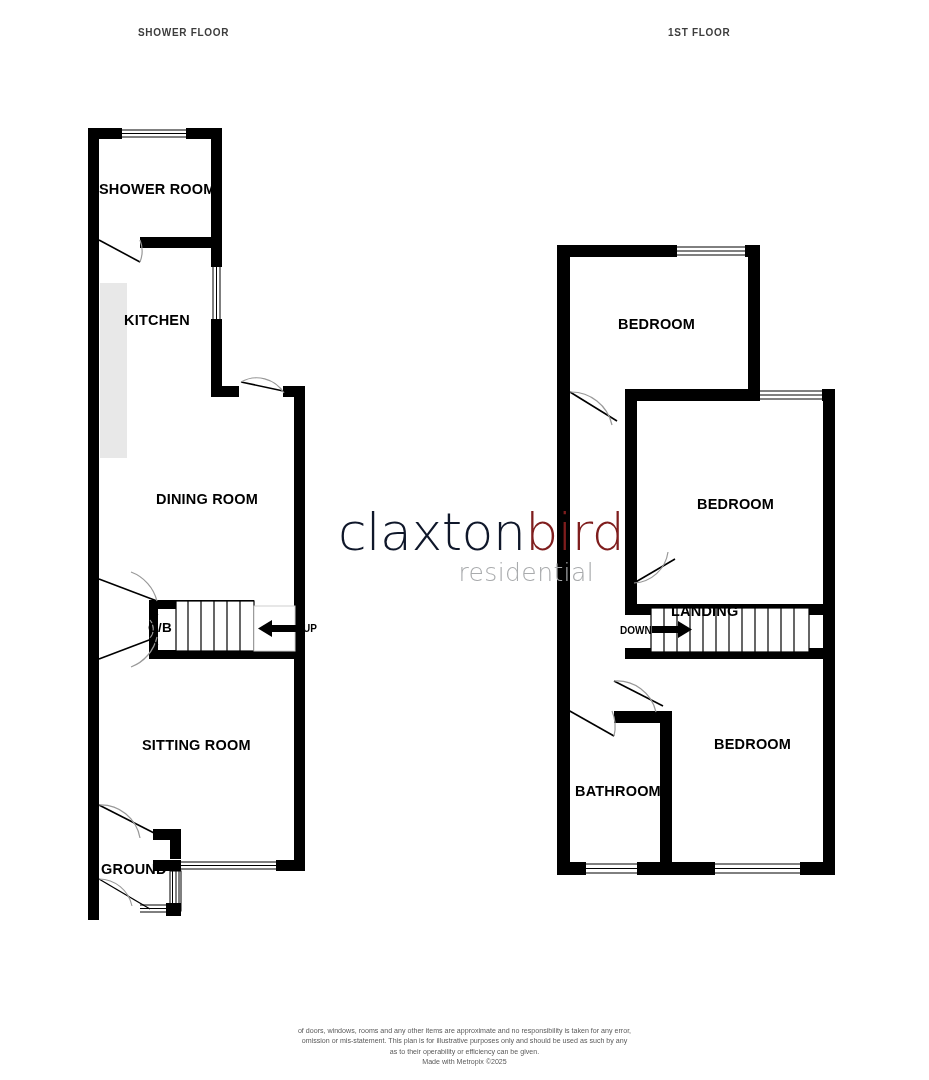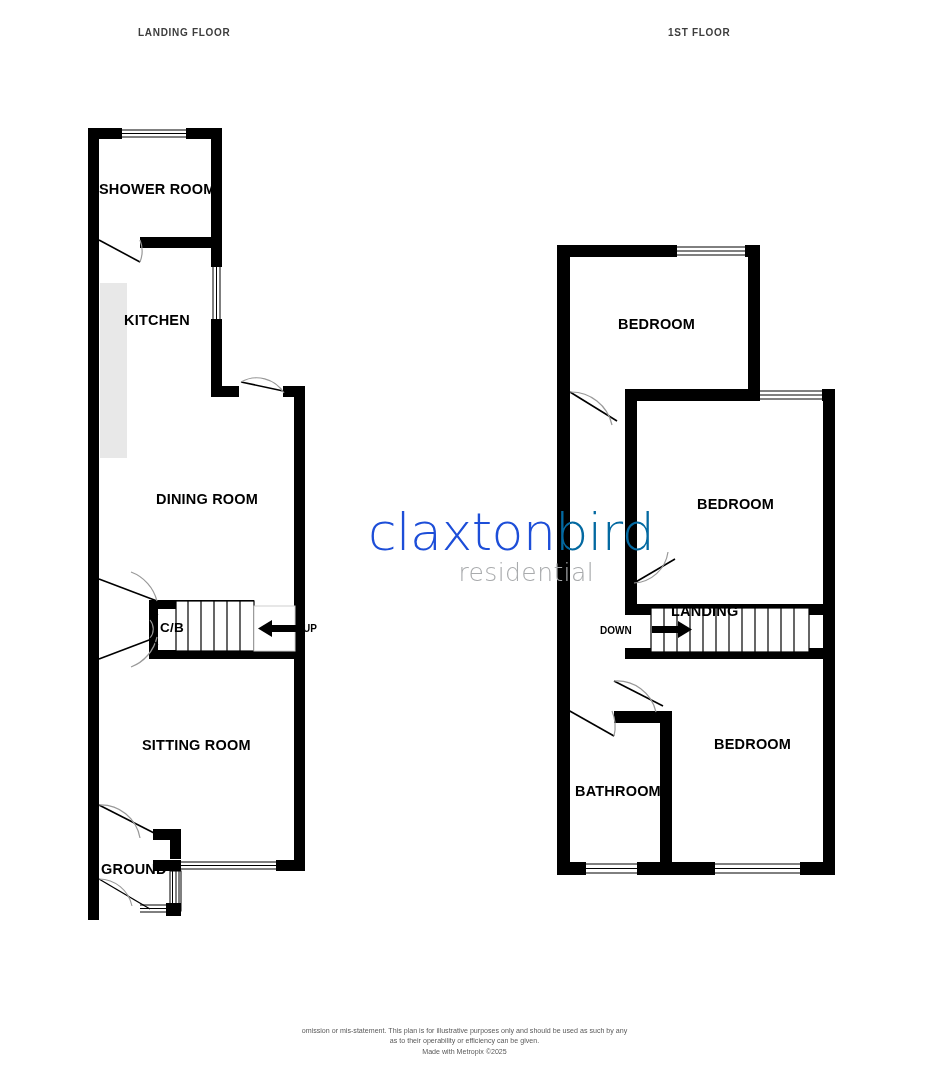--- a/index.html
+++ b/index.html
@@ -69,22 +69,22 @@
   }
   #watermark .wm-main {
     position: absolute;
     left: 0; top: 0;
     font-size: 52px;
     font-weight: 300;
     letter-spacing: -0.5px;
     font-family: "DejaVu Sans", sans-serif;
     white-space: nowrap;
   }
-  #watermark .wm-claxton { color: #1d4ed8; margin-left: 30px; }
-  #watermark .wm-bird { color: #0369a1; }
+  #watermark .wm-claxton { color: #0f172a; }
+  #watermark .wm-bird { color: #7f1d1d; }
   #watermark .wm-sub {
     position: absolute;
     right: 2px;
     top: 56px;
     font-size: 25px;
     font-weight: 300;
     color: #a9abad;
     font-family: "DejaVu Sans", sans-serif;
     letter-spacing: 0.4px;
     white-space: nowrap;
@@ -102,21 +102,21 @@
     color: #5a5a5a;
     font-family: "Liberation Sans", sans-serif;
   }
   #disclaimer .line { display: block; }
 </style>
 </head>
 <body>
 
 <div id="floorplan-page">
 
-  <div class="floor-title" id="ground-floor-title">LANDING FLOOR</div>
+  <div class="floor-title" id="ground-floor-title">SHOWER FLOOR</div>
   <div class="floor-title" id="first-floor-title">1ST FLOOR</div>
 
   <svg id="plan-svg" viewBox="0 0 929 1080">
 
     <g>
 
       <rect x="100" y="283" width="27" height="175" fill="#e8e8e8"></rect>
 
       <rect x="88" y="128" width="11" height="792" fill="#000"></rect>
 
@@ -277,36 +277,37 @@
       <path d="M 568 710 L 614 736" stroke="#000" stroke-width="1.6" fill="none"></path>
       <path d="M 614 736 A 40 40 0 0 0 612 711" stroke="#999" stroke-width="1.2" fill="none"></path>
     </g>
   </svg>
 
   <div class="room-label" id="label-shower-room" style="left:99px; top:181px;">SHOWER ROOM</div>
   <div class="room-label" id="label-kitchen" style="left:124px; top:312px;">KITCHEN</div>
   <div class="room-label" id="label-dining-room" style="left:156px; top:491px;">DINING ROOM</div>
   <div class="room-label" id="label-sitting-room" style="left:142px; top:737px;">SITTING ROOM</div>
   <div class="room-label" id="label-porch" style="left:101px; top:861px;">GROUND</div>
-  <div class="room-label" id="label-cupboard" style="left:160px; top:620px; font-size:13.5px;">C/B</div>
+  <div class="room-label" id="label-cupboard" style="left:148px; top:620px; font-size:13.5px;">C/B</div>
   <div class="stair-dir-label" id="label-up" style="left:303px; top:623px;">UP</div>
 
   <div class="room-label" id="label-bedroom-1" style="left:618px; top:316px;">BEDROOM</div>
   <div class="room-label" id="label-bedroom-2" style="left:697px; top:496px;">BEDROOM</div>
   <div class="room-label" id="label-bedroom-3" style="left:714px; top:736px;">BEDROOM</div>
   <div class="room-label" id="label-bathroom" style="left:575px; top:783px;">BATHROOM</div>
   <div class="room-label" id="label-landing" style="left:671px; top:603px;">LANDING</div>
-  <div class="stair-dir-label" id="label-down" style="left:600px; top:625px;">DOWN</div>
+  <div class="stair-dir-label" id="label-down" style="left:620px; top:625px;">DOWN</div>
 
   <div id="watermark">
     <div class="wm-main">
       <span class="wm-claxton">claxton</span><span class="wm-bird">bird</span>
     </div>
     <div class="wm-sub">residential</div>
   </div>
 
   <div id="disclaimer">
+    <span class="line">of doors, windows, rooms and any other items are approximate and no responsibility is taken for any error,</span>
     <span class="line">omission or mis-statement. This plan is for illustrative purposes only and should be used as such by any</span>
     <span class="line">as to their operability or efficiency can be given.</span>
     <span class="line">Made with Metropix ©2025</span>
   </div>
 
 </div>
 
 </body></html>

